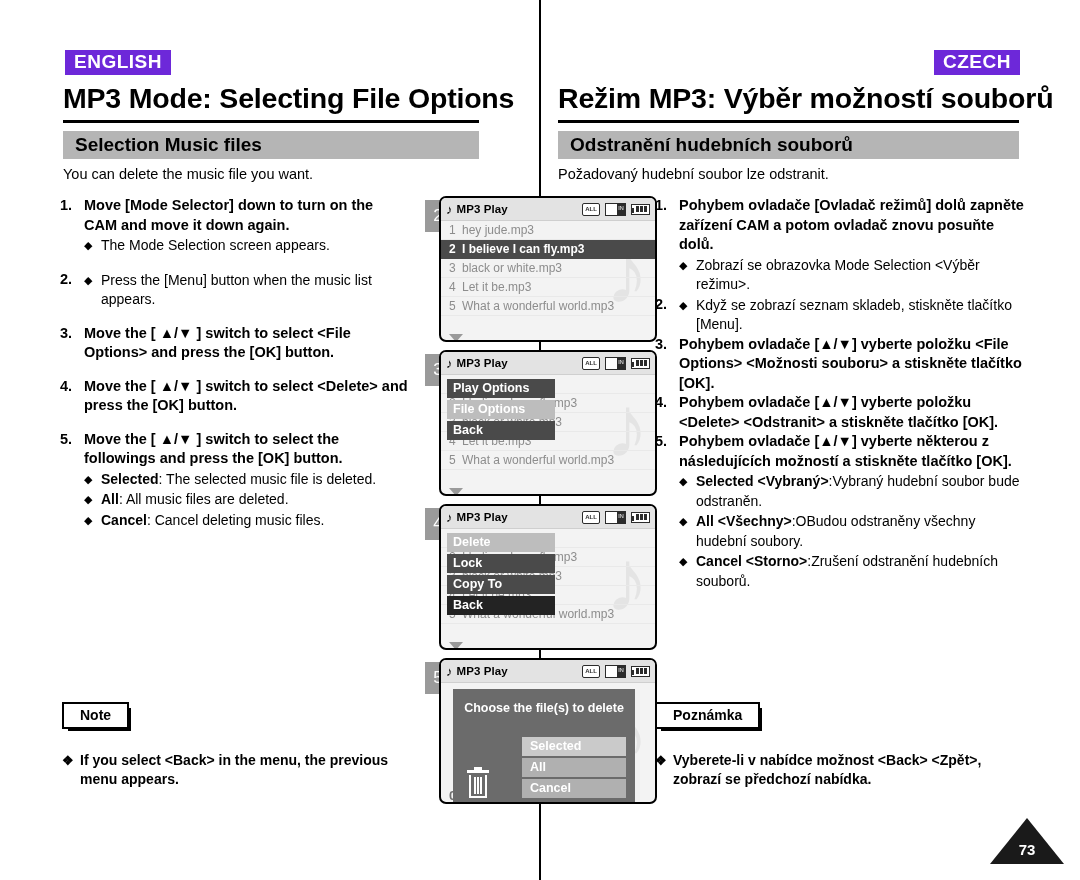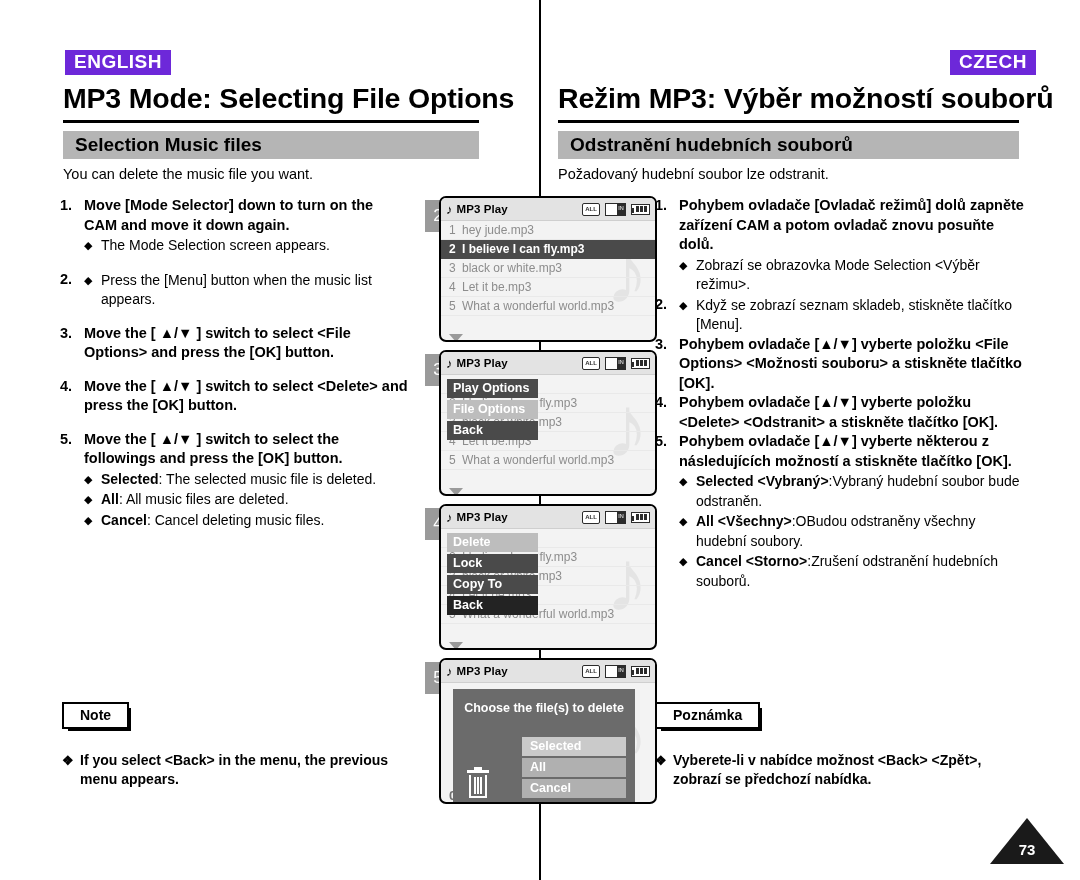--- a/index.html
+++ b/index.html
@@ -18,21 +18,21 @@
   .col-en{left:0;width:539px;}
   .col-cz{left:541px;width:539px;}
 
   
   .lang-tag{
     display:inline-block;background:#6d28d9;color:#fff;
     font-weight:bold;font-size:19px;letter-spacing:.5px;
     padding:2px 9px 3px 9px;line-height:1.05;
   }
   .lang-row-en{position:absolute;left:65px;top:50px;}
-  .lang-row-cz{position:absolute;right:44px;top:50px;}
+  .lang-row-cz{position:absolute;right:60px;top:50px;}
 
   
   .main-title{
     position:absolute;font-weight:bold;font-size:28.5px;
     white-space:nowrap;letter-spacing:-0.2px;
   }
   .title-en{left:63px;top:82px;}
   .title-cz{left:558px;top:82px;}
   .title-rule{position:absolute;height:3px;background:#000;}
   .rule-en{left:63px;top:120px;width:416px;}
@@ -154,21 +154,21 @@
   }
   .track .idx{width:13px;flex:0 0 13px;}
   .track.sel{background:#4a4a4a;color:#fff;font-weight:bold;border-bottom-color:#4a4a4a;}
   .scroll-arrow{
     position:absolute;left:8px;bottom:1px;width:0;height:0;
     border-left:7px solid transparent;border-right:7px solid transparent;
     border-top:8px solid #9a9a9a;
   }
 
   
-  .menu{position:absolute;left:6px;top:4px;width:91px;}
+  .menu{position:absolute;left:6px;top:4px;width:108px;}
   .menu-item{
     height:19px;line-height:19px;font-size:12.5px;font-weight:bold;
     padding-left:6px;box-sizing:border-box;margin-bottom:2px;color:#fff;
     white-space:nowrap;
   }
   .mi-dark{background:#4a4a4a;}
   .mi-light{background:#bdbdbd;color:#fff;}
   .mi-black{background:#232323;}
 
   

